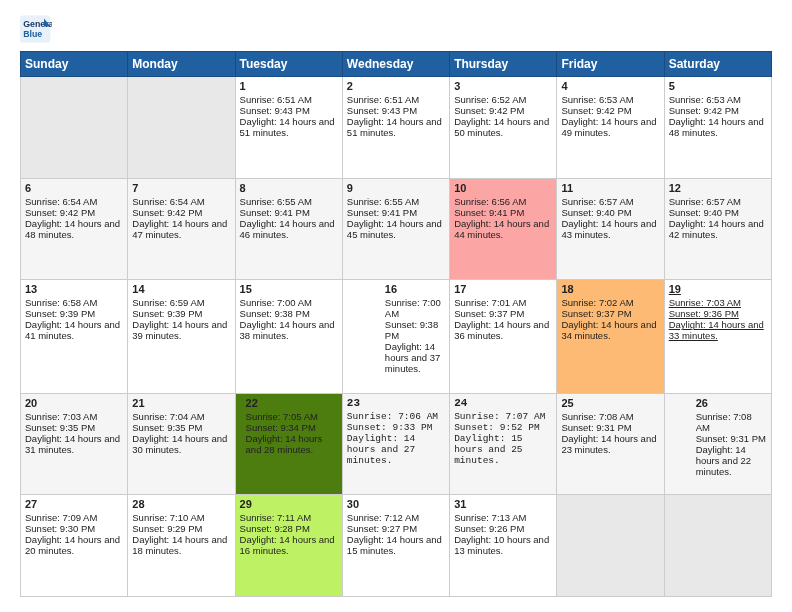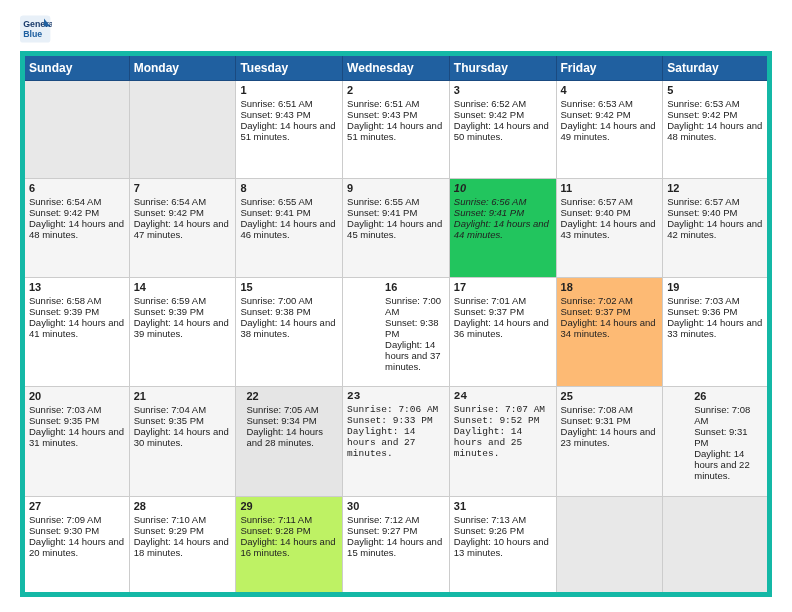--- a/index.html
+++ b/index.html
@@ -40,21 +40,21 @@
       font-weight: bold;
       color: #1a1a2e;
       line-height: 1.1;
     }
     .subtitle {
       font-size: 14px;
       color: #333;
     }
     .calendar {
       flex: 1;
-      border: 5px solid #14b8a6;
+      border: 1px solid #14b8a6;
       border-collapse: collapse;
       width: 100%;
       table-layout: fixed;
     }
     .calendar th {
       background-color: #2060a0;
       color: #fff;
       font-size: 12px;
       font-weight: bold;
       padding: 5px 4px;
@@ -171,21 +171,21 @@
             <div>Sunrise: 6:55 AM</div>
             <div>Sunset: 9:41 PM</div>
             <div>Daylight: 14 hours and 46 minutes.</div>
           </td>
           <td style="background: rgb(245, 245, 245);">
             <span class="day-num">9</span>
             <div>Sunrise: 6:55 AM</div>
             <div>Sunset: 9:41 PM</div>
             <div>Daylight: 14 hours and 45 minutes.</div>
           </td>
-          <td style="background: #22c55e; font-style: italic;">
+          <td style="background: #fca5a5;">
             <span class="day-num">10</span>
             <div>Sunrise: 6:56 AM</div>
             <div>Sunset: 9:41 PM</div>
             <div>Daylight: 14 hours and 44 minutes.</div>
           </td>
           <td style="background: rgb(245, 245, 245);">
             <span class="day-num">11</span>
             <div>Sunrise: 6:57 AM</div>
             <div>Sunset: 9:40 PM</div>
             <div>Daylight: 14 hours and 43 minutes.</div>
@@ -227,57 +227,57 @@
             <div>Sunrise: 7:01 AM</div>
             <div>Sunset: 9:37 PM</div>
             <div>Daylight: 14 hours and 36 minutes.</div>
           </td>
           <td style="background: #fdba74;">
             <span class="day-num">18</span>
             <div>Sunrise: 7:02 AM</div>
             <div>Sunset: 9:37 PM</div>
             <div>Daylight: 14 hours and 34 minutes.</div>
           </td>
-          <td style="background: rgb(255, 255, 255);">
+          <td style="background: rgb(255, 255, 255); text-decoration: underline;">
             <span class="day-num">19</span>
             <div>Sunrise: 7:03 AM</div>
             <div>Sunset: 9:36 PM</div>
             <div>Daylight: 14 hours and 33 minutes.</div>
           </td>
         </tr>
         <tr>
           <td style="background: rgb(245, 245, 245);">
             <span class="day-num">20</span>
             <div>Sunrise: 7:03 AM</div>
             <div>Sunset: 9:35 PM</div>
             <div>Daylight: 14 hours and 31 minutes.</div>
           </td>
           <td style="background: rgb(245, 245, 245);">
             <span class="day-num">21</span>
             <div>Sunrise: 7:04 AM</div>
             <div>Sunset: 9:35 PM</div>
             <div>Daylight: 14 hours and 30 minutes.</div>
           </td>
-          <td style="background: #e5e5e5; padding-left: 10px;">
+          <td style="background: #4d7c0f; padding-left: 10px;">
             <span class="day-num">22</span>
             <div>Sunrise: 7:05 AM</div>
             <div>Sunset: 9:34 PM</div>
             <div>Daylight: 14 hours and 28 minutes.</div>
           </td>
           <td style="background: rgb(245, 245, 245); font-family: Liberation Mono, monospace;">
             <span class="day-num">23</span>
             <div>Sunrise: 7:06 AM</div>
             <div>Sunset: 9:33 PM</div>
             <div>Daylight: 14 hours and 27 minutes.</div>
           </td>
           <td style="background: rgb(245, 245, 245); font-family: Liberation Mono, monospace;">
             <span class="day-num">24</span>
             <div>Sunrise: 7:07 AM</div>
             <div>Sunset: 9:52 PM</div>
-            <div>Daylight: 14 hours and 25 minutes.</div>
+            <div>Daylight: 15 hours and 25 minutes.</div>
           </td>
           <td style="background: rgb(245, 245, 245);">
             <span class="day-num">25</span>
             <div>Sunrise: 7:08 AM</div>
             <div>Sunset: 9:31 PM</div>
             <div>Daylight: 14 hours and 23 minutes.</div>
           </td>
           <td style="background: rgb(245, 245, 245); padding-left: 31px;">
             <span class="day-num">26</span>
             <div>Sunrise: 7:08 AM</div>

